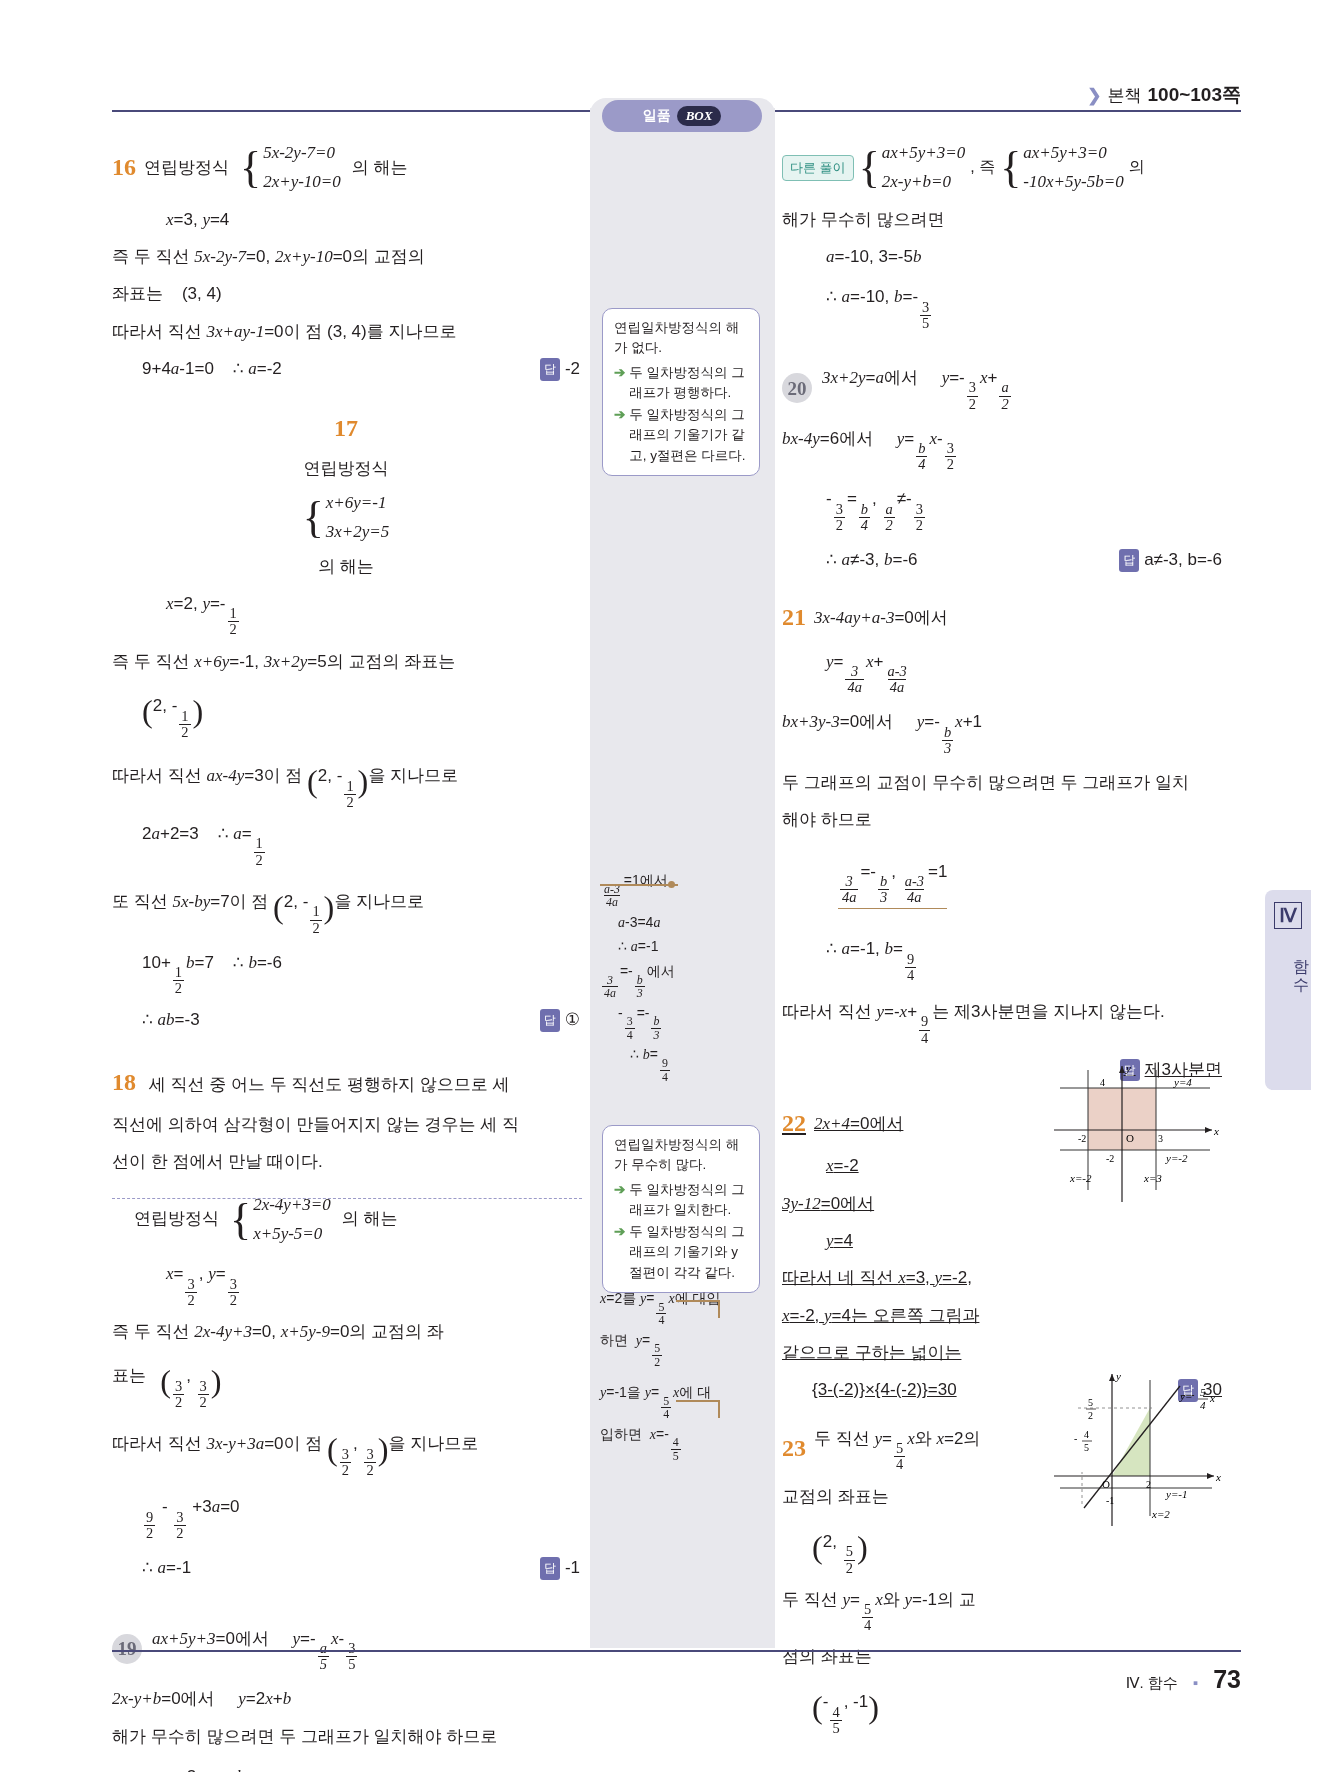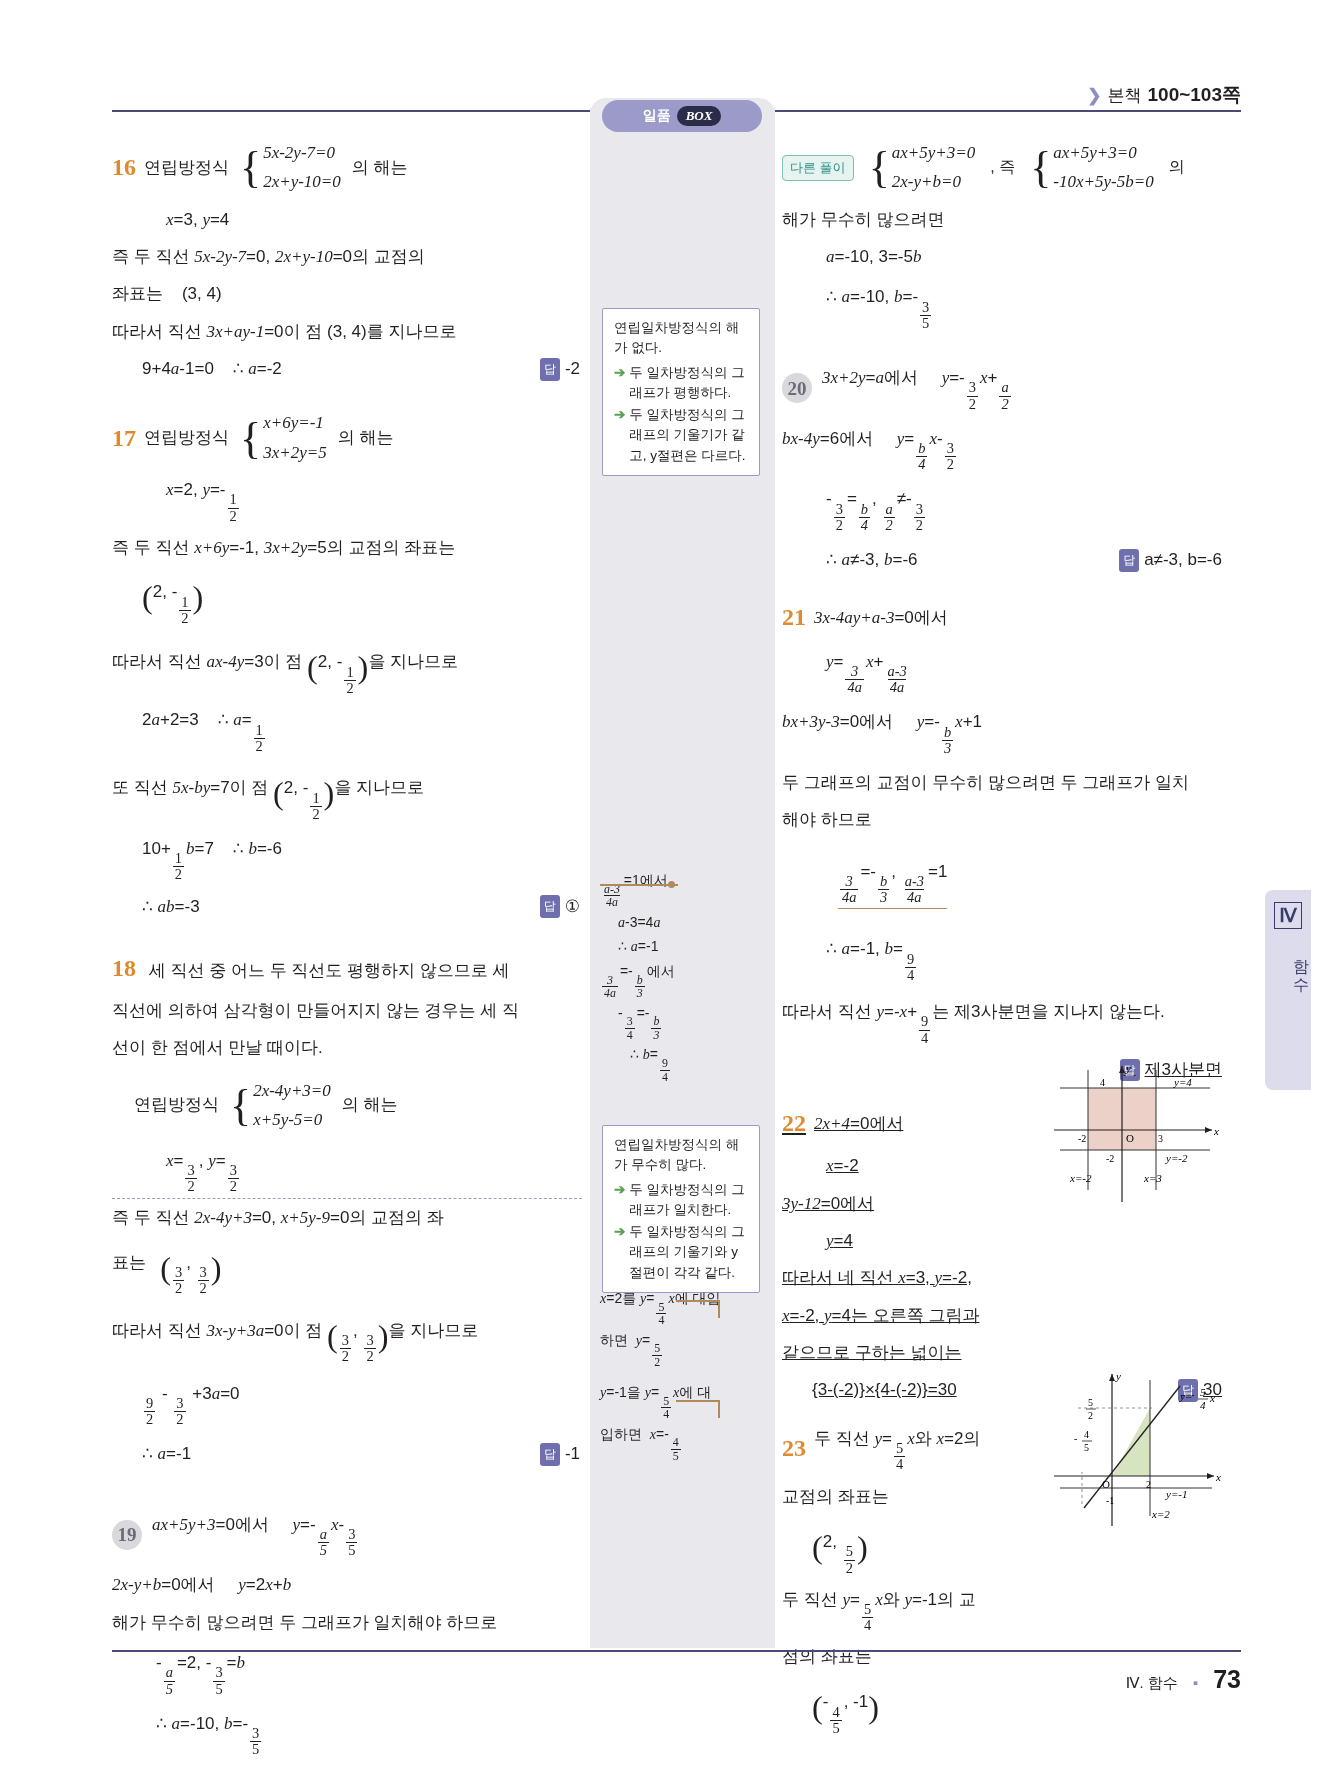--- a/index.html
+++ b/index.html
@@ -120,21 +120,21 @@
   .sys .brace { font-size:44px; font-family:"Liberation Serif", serif; line-height:0.8; margin-right:2px;}
   .sys .rows { display:flex; flex-direction:column; gap:3px; font-size:17px;}
   .sys .rows div { font-family:"Liberation Serif", serif; font-style:italic; white-space:nowrap;}
 
   
   .pbig { font-size:1.9em; font-family:"Liberation Serif", serif; vertical-align:-0.33em; }
 
   
   .note {
     position:absolute; background:#fff; border:1.5px solid #9b9ac8;
-    border-radius:2px; padding:9px 11px; font-size:13.5px; line-height:1.5;
+    border-radius:10px; padding:9px 11px; font-size:13.5px; line-height:1.5;
     color:#231f20; width:158px;
   }
   .note .arrow { color:#5f9f57; font-weight:bold; }
   .sidecalc { position:absolute; font-size:14px; line-height:1.6; }
   .sidecalc .ln { margin:0 0 3px 0; font-size:14px; }
 
   .connector { position:absolute; background:#b08a5a; height:1.5px; }
   .condot { position:absolute; width:7px; height:7px; border-radius:50%; background:#b08a5a; }
 
   .dashed-sep {
@@ -191,21 +191,21 @@
       <div class="ln" style="display:flex; align-items:center;">
         <span style="margin-left:30px;">9+4<span class="m">a</span>-1=0 &nbsp;&nbsp;&nbsp;∴ <span class="m">a</span>=-2</span>
         <span class="ans" style="margin-left:auto;">
           <span class="ansbadge">답</span>
           <span>-2</span>
         </span>
       </div>
     </div>
 
     <div style="margin-top:28px;">
-      <div class="ln" style="display:flex; align-items:center; gap:8px;">
+      <div class="ln" style="display:flex; align-items:center; gap:8px;flex-direction:column;">
         <span class="num">17</span>
         <span>연립방정식</span>
         <span class="sys">
             <span class="brace">{</span>
             <span class="rows">
           <div>x+6y=-1</div>
               <div>3x+2y=5</div>
             </span>
           </span>
         <span>의 해는</span>
@@ -407,21 +407,21 @@
           <span class="n">4</span>
           <span class="d">5</span>
         </span></div>
   </div>
   <div class="connector" style="left:676px; top:1400px; width:44px;"></div>
   <div class="connector" style="left:718px; top:1400px; width:2px; height:18px;"></div>
 
   <div class="col" style="left:782px; top:140px; width:440px;">
 
     <div>
-      <div class="ln" style="display:flex; align-items:center; gap:12px; font-size:16px;">
+      <div class="ln" style="display:flex; align-items:center; gap:2px; font-size:16px;">
         <span class="tag-other">다른 풀이</span>
         <span class="sys">
             <span class="brace">{</span>
             <span class="rows">
           <div>ax+5y+3=0</div>
               <div>2x-y+b=0</div>
             </span>
           </span>
         <span>, 즉</span>
         <span class="sys">

